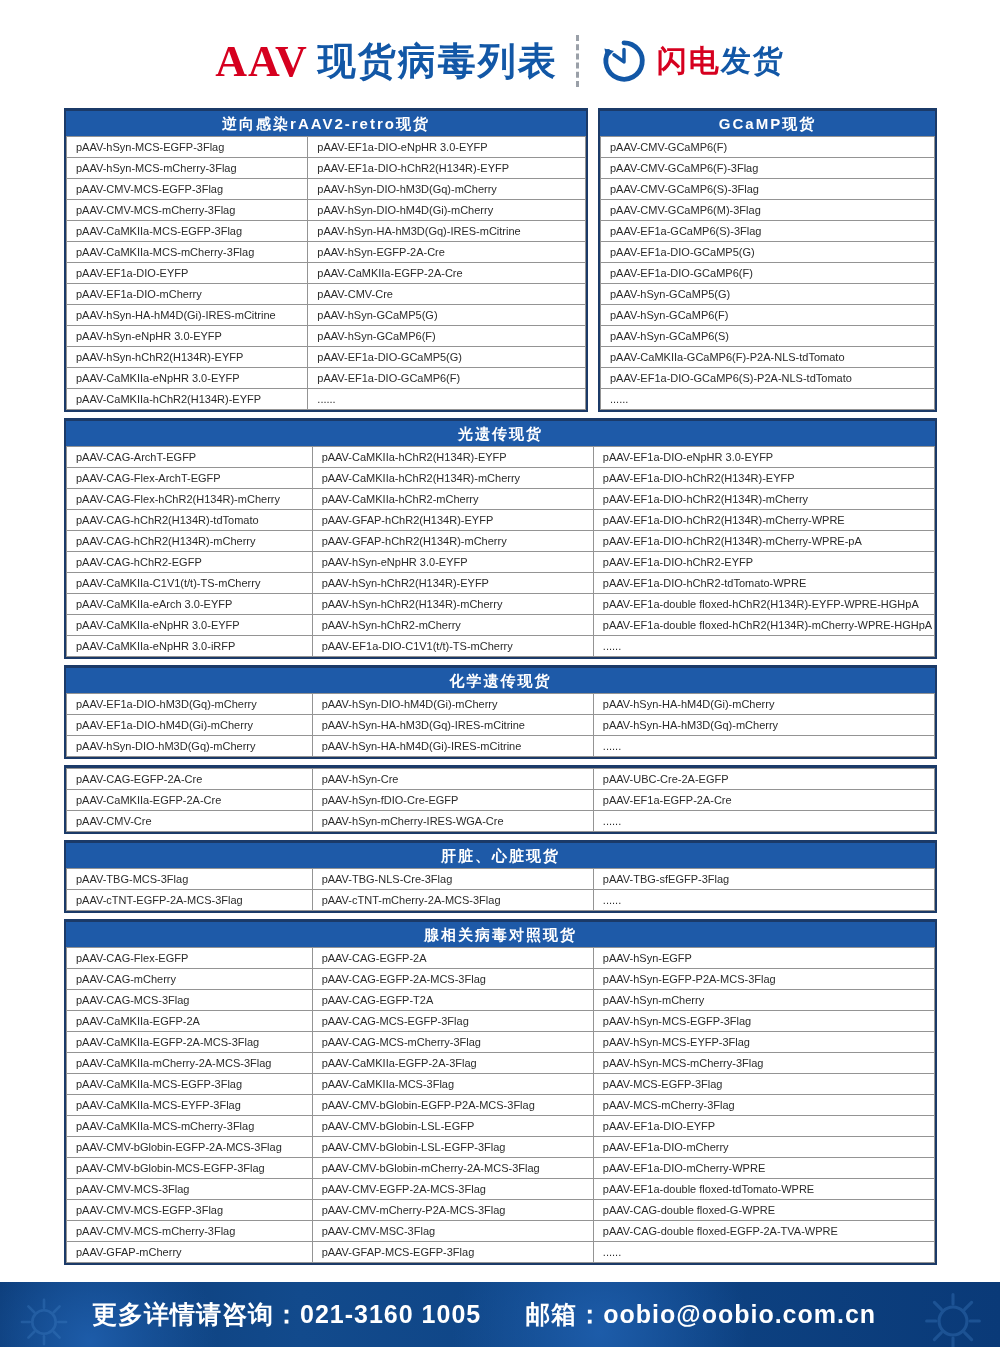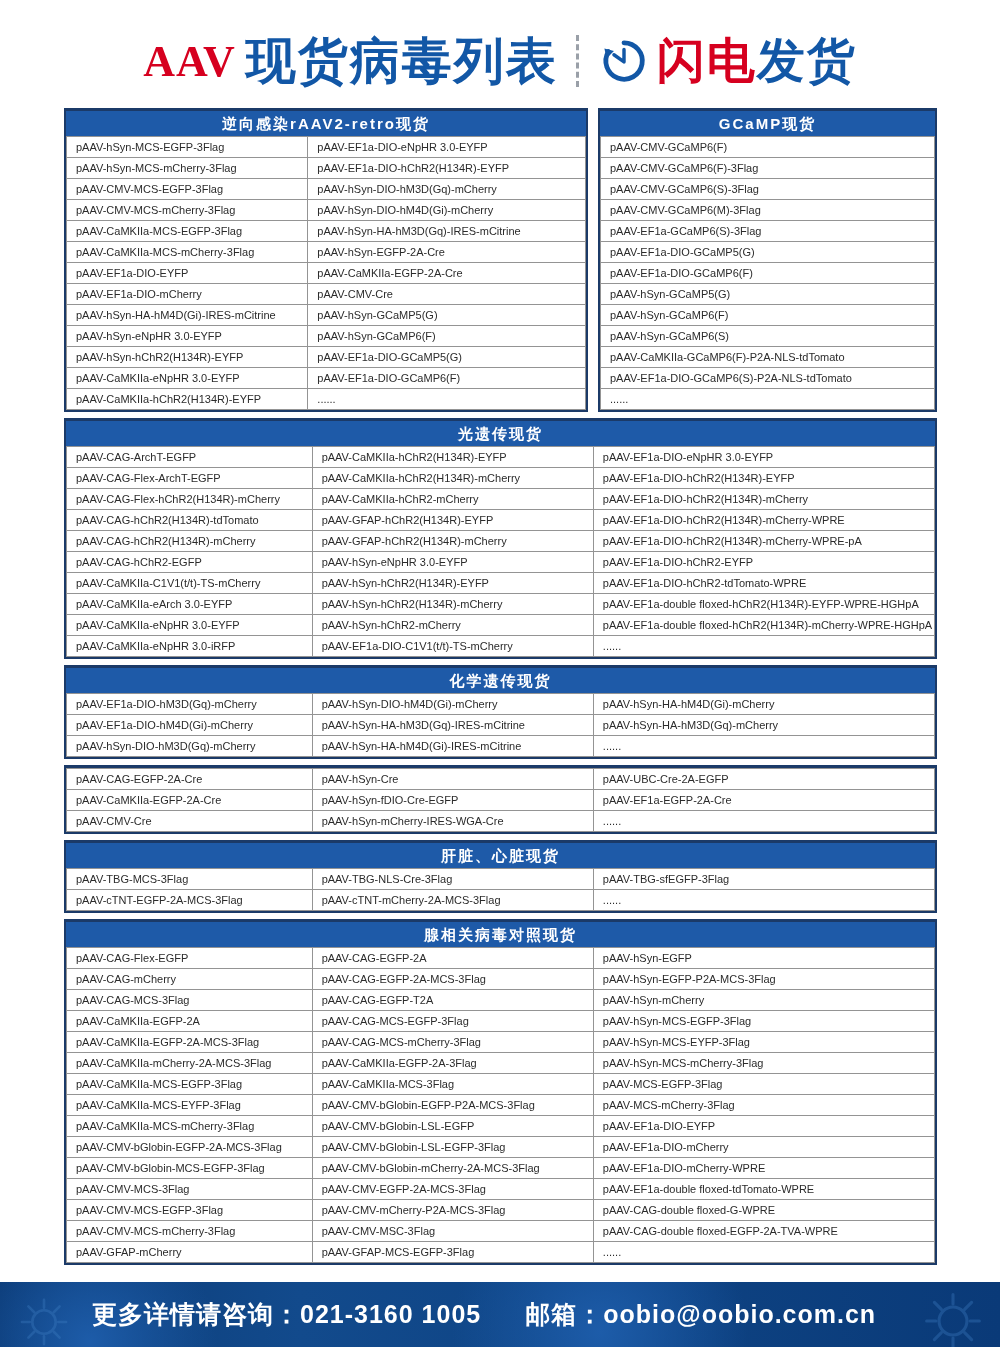--- a/index.html
+++ b/index.html
@@ -6,24 +6,24 @@
   body{
     width:1000px;height:1347px;position:relative;background:#ffffff;
     font-family:"Liberation Sans", sans-serif;overflow:hidden;
   }
   
   .page-header{
     position:absolute;top:26px;left:0;width:1000px;height:70px;
     display:flex;align-items:center;justify-content:center;font-family:Liberation Serif, serif;
   }
   .brand{color:#d6001f;font-size:44px;font-weight:bold;letter-spacing:1px;}
-  .title-main{color:#1257a6;font-size:50px;font-weight:bold;margin-left:10px;letter-spacing:2px;}
+  .title-main{color:#1257a6;font-size:38px;font-weight:bold;margin-left:10px;letter-spacing:2px;}
   .title-divider{height:52px;border-left:3px dashed #9aa0a8;margin:0 22px 0 18px;}
   .clock-icon{width:46px;height:46px;margin-right:10px;}
-  .badge{font-size:48px;font-weight:bold;letter-spacing:2px;}
+  .badge{font-size:30px;font-weight:bold;letter-spacing:2px;}
   .badge .b-red{color:#d6001f;}
   .badge .b-blue{color:#1257a6;}
   
   .content{position:absolute;left:64px;top:108px;width:873px;}
   .top-row{display:flex;gap:10px;align-items:center;}
   .tbox{border:2px solid #1b3a68;border-top-width:3px;background:#fff;margin-bottom:6px;box-sizing:border-box;}
   .tbox-retro{width:524px;flex:none;}
   .tbox-gcamp{flex:1;}
   .thead{
     background:#1e5aa8;color:#ffffff;text-align:center;

